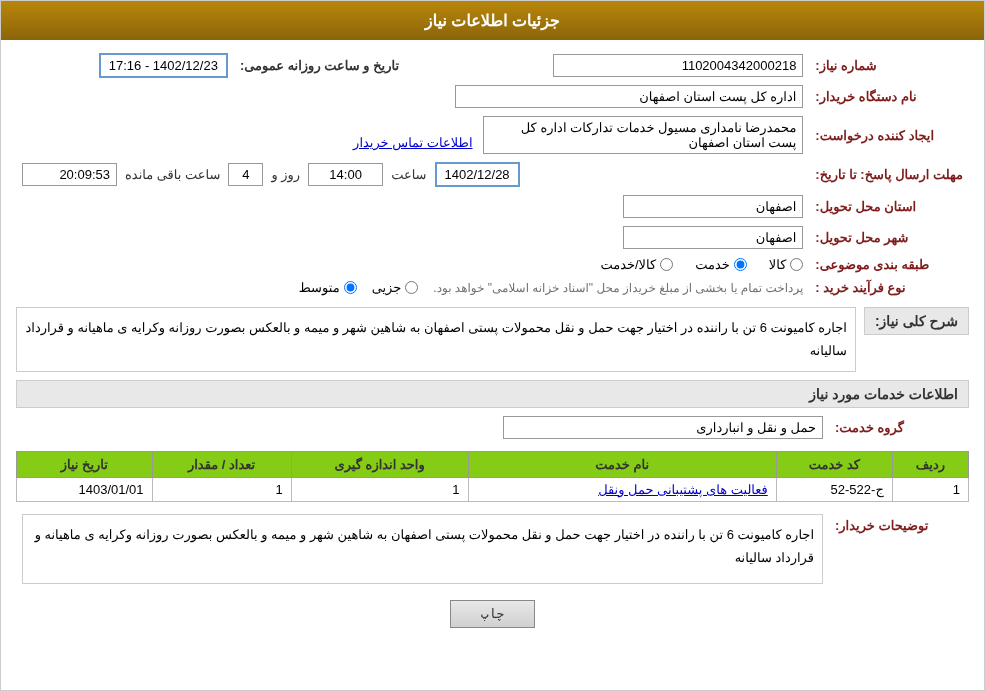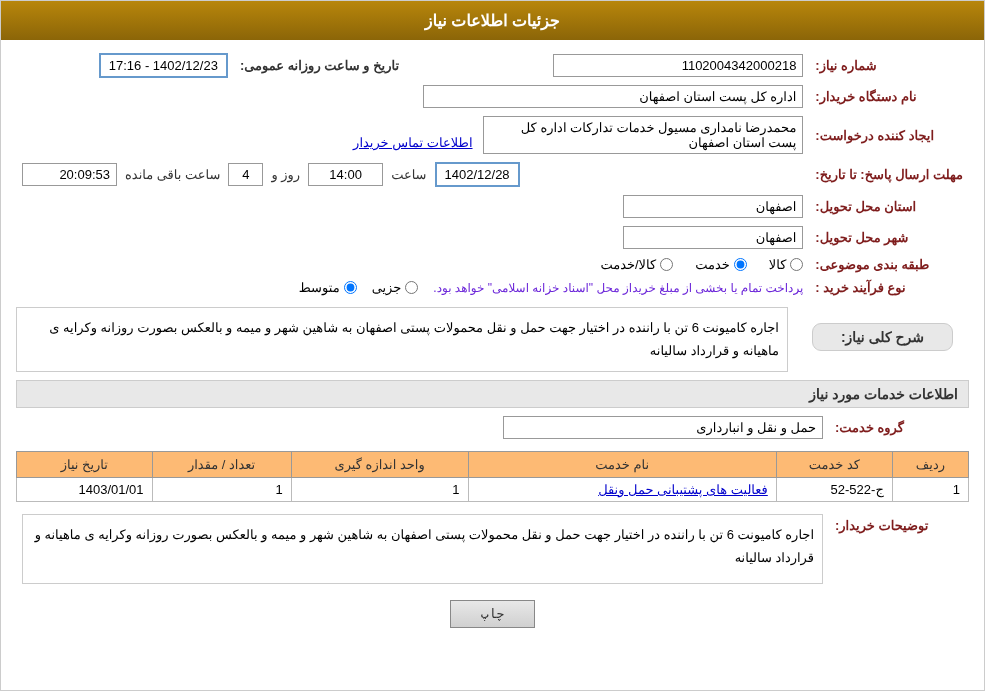--- a/index.html
+++ b/index.html
@@ -80,25 +80,25 @@
       line-height: 1.8;
       text-align: right;
       margin-bottom: 6px;
     }
     .data-table {
       width: 100%;
       border-collapse: collapse;
       margin: 6px 0;
     }
     .data-table th {
-      background: #fdba74;
+      background: #84cc16;
       border: 1px solid #999;
       padding: 5px 8px;
       text-align: center;
-      font-weight: normal;
+      font-weight: bold;
       color: #333;
     }
     .data-table td {
       border: 1px solid #bbb;
       padding: 4px 8px;
       background: #fff;
     }
     .data-table td.link-cell {
       color: #0000cc;
       text-decoration: underline;
@@ -123,21 +123,21 @@
       display: flex;
       align-items: center;
       gap: 8px;
       flex-direction: row-reverse;
     }
     .small-label {
       color: #333;
       white-space: nowrap;
     }
     .notice-text {
-      color: #6d28d9;
+      color: #737373;
       font-size: 12px;
     }
     .tozihat-box {
       border: 1px solid #ccc;
       background: #fff;
       padding: 8px;
       min-height: 70px;
       line-height: 1.8;
       text-align: right;
       width: 100%;
@@ -184,21 +184,21 @@
           <span class="input-box input-wide">1102004342000218</span>
         </td>
         <td class="label-cell" style="text-align:left; color:#333;">تاریخ و ساعت روزانه عمومی:</td>
         <td>
           <span class="date-box">1402/12/23 - 17:16</span>
         </td>
       </tr>
       <tr>
         <td class="label-cell">نام دستگاه خریدار:</td>
         <td colspan="3">
-          <span class="input-box" style="width:380px;">اداره کل پست استان اصفهان</span>
+          <span class="input-box" style="width:348px;">اداره کل پست استان اصفهان</span>
         </td>
       </tr>
       <tr>
         <td class="label-cell">ایجاد کننده درخواست:</td>
         <td colspan="3">
           <span class="input-box" style="width:320px;">محمدرضا نامداری مسیول خدمات تدارکات اداره کل پست استان اصفهان</span>
           &nbsp;
           <span class="blue-link">اطلاعات تماس خریدار</span>
         </td>
       </tr>
@@ -260,21 +260,21 @@
               <span>جزیی</span>
             </div>
             <span class="notice-text">پرداخت تمام یا بخشی از مبلغ خریداز محل "اسناد خزانه اسلامی" خواهد بود.</span>
           </div>
         </td>
       </tr>
     </tbody>
       </table>
 
     <div style="display:flex; align-items:flex-start; margin-bottom:8px;">
-      <div class="section-title" style="white-space:nowrap; margin:16px; padding: 5px 28px; border-radius: 9px;">شرح کلی نیاز:</div>
+      <div class="section-title" style="white-space:nowrap; margin:0; padding: 5px 10px;">شرح کلی نیاز:</div>
       <div class="description-box" style="flex:1; margin-right:8px; margin-bottom:0;">اجاره کامیونت 6 تن با راننده در اختیار جهت حمل و نقل محمولات پستی اصفهان به شاهین شهر و میمه و بالعکس بصورت روزانه وکرایه ی ماهیانه و قرارداد سالیانه</div>
     </div>
 
     <div class="section-title">اطلاعات خدمات مورد نیاز</div>
 
     <table class="form-table">
       <tbody>
           <tr>
         <td class="label-cell">گروه خدمت:</td>
         <td>

